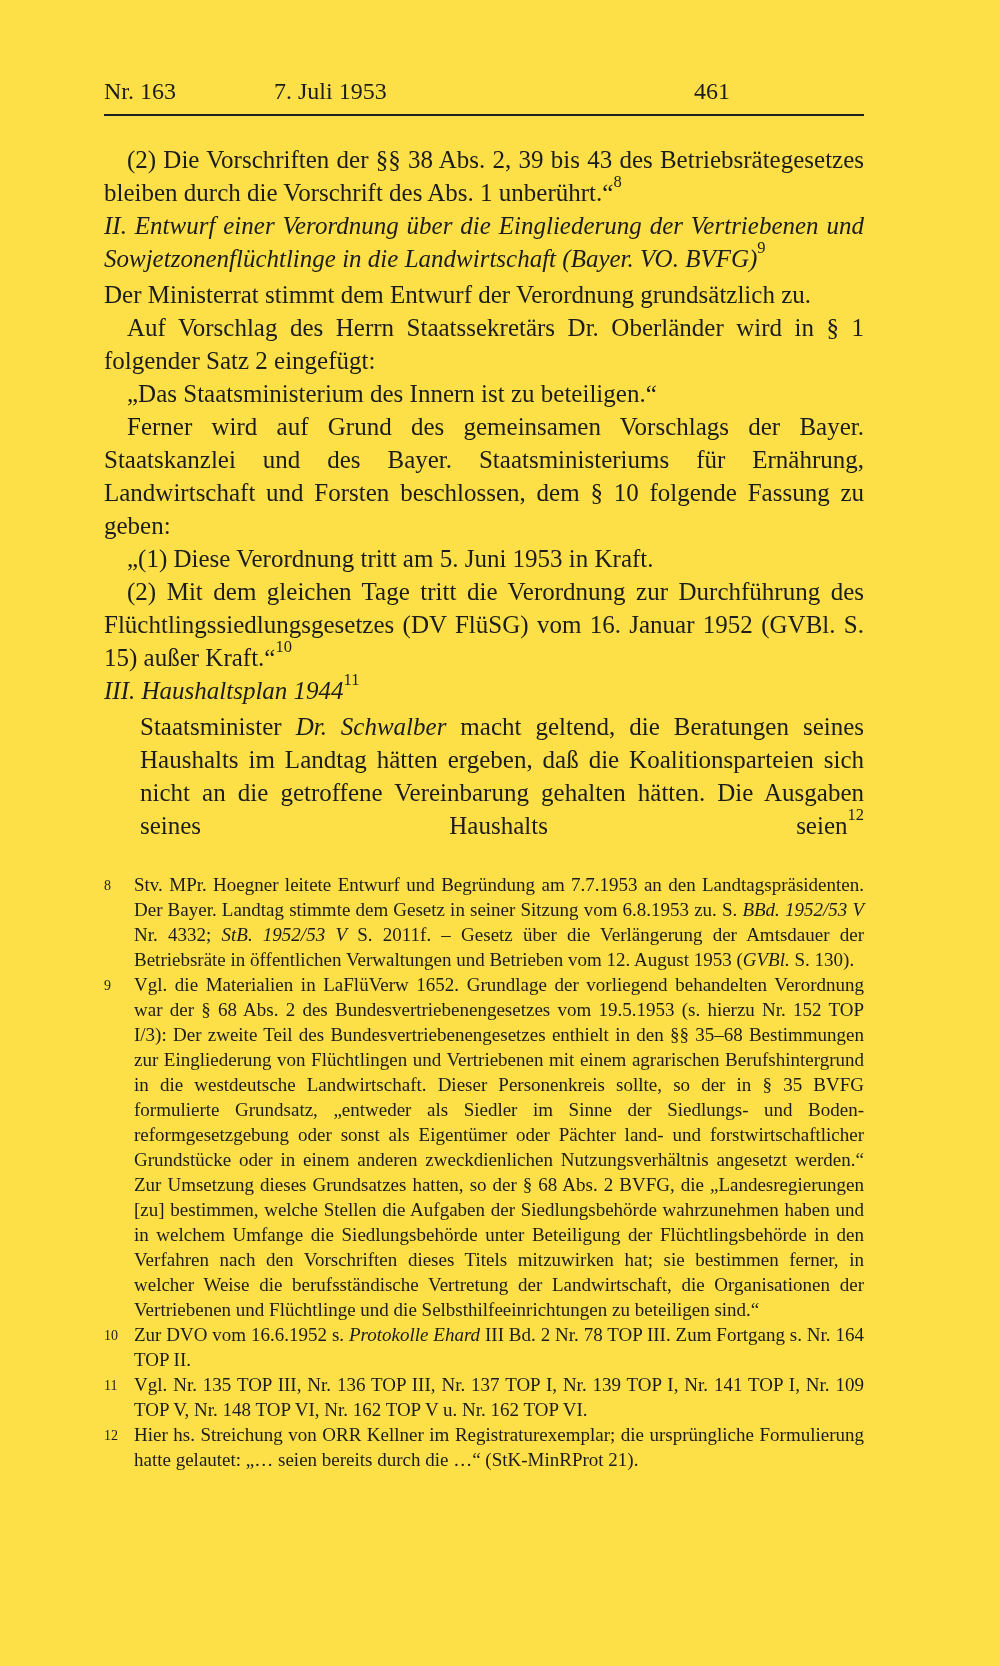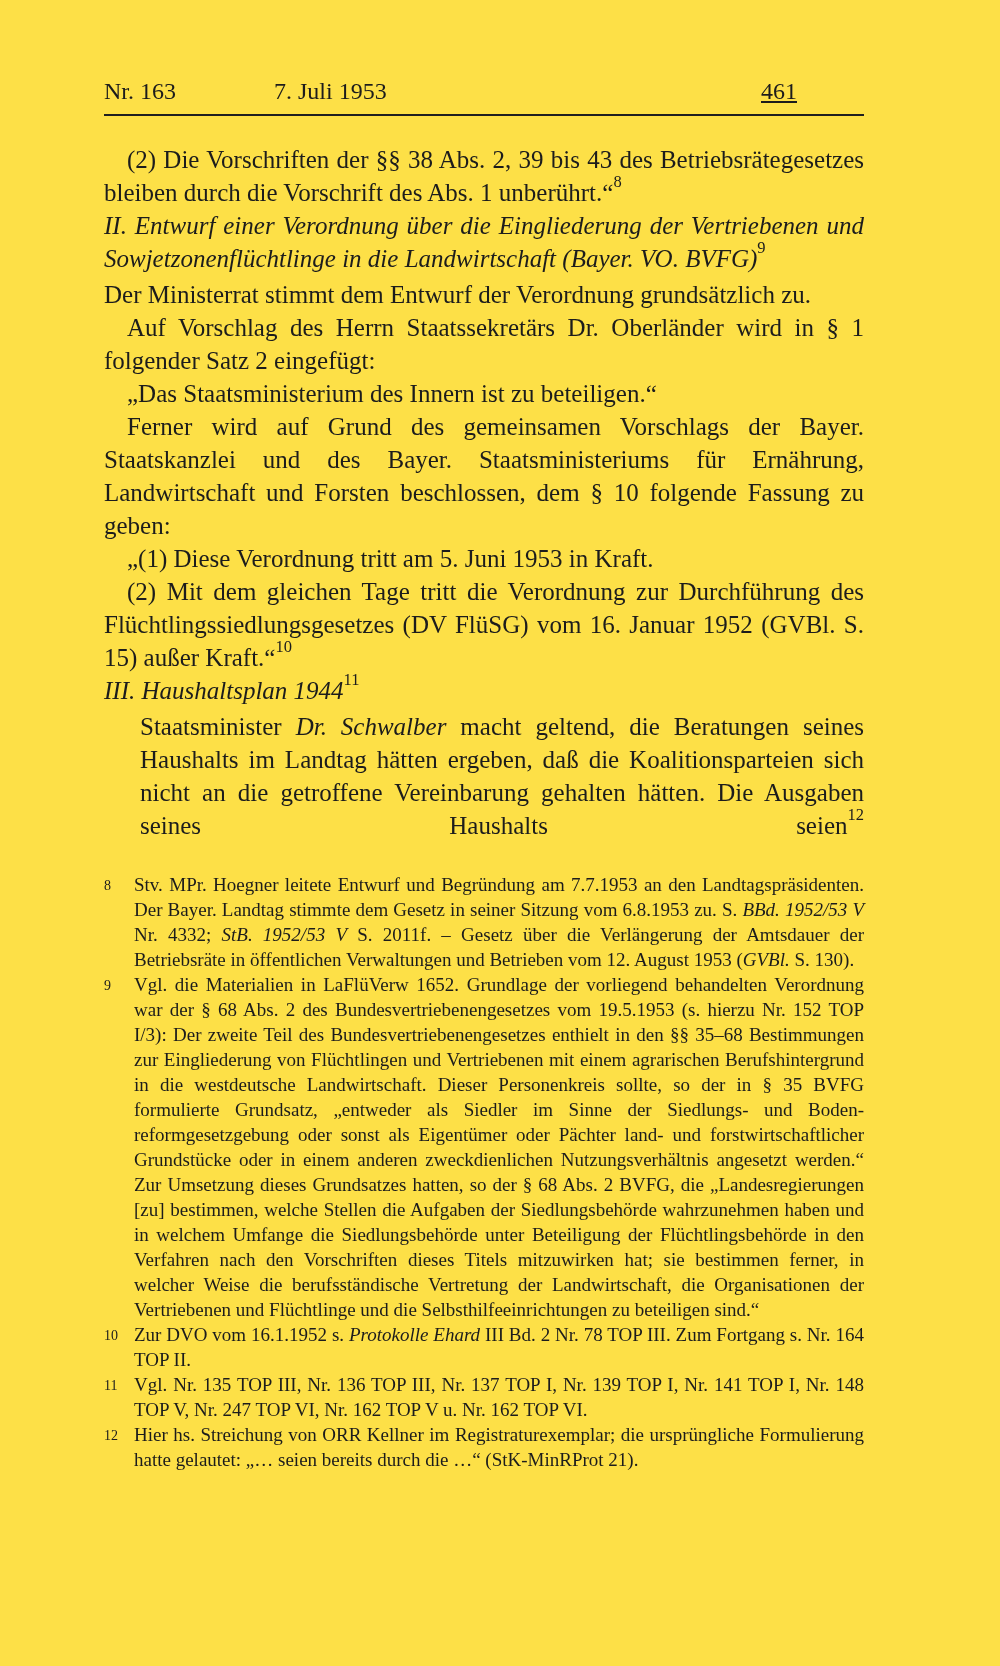--- a/index.html
+++ b/index.html
@@ -14,21 +14,21 @@
     box-sizing: border-box;
     padding: 78px 136px 0 104px;
   }
   .page-header {
     display: flex;
     align-items: baseline;
     font-size: 24px;
   }
   .h-left  { width: 170px; text-align: left; }
   .h-center{ flex: 1; text-align: left; }
-  .h-right { width: 170px; text-align: center; text-decoration: underline; }
+  .h-right { width: 170px; text-align: left; }
   .header-rule {
     height: 2px;
     background: #1f1f1f;
     margin-top: 9px;
     margin-bottom: 27px;
   }
   .body-text p {
     margin: 0;
     font-size: 25px;
     line-height: 33px;
@@ -94,24 +94,24 @@
       <div class="fn">
         <span class="fn-num">8</span>
         <div class="fn-text"><span>Stv. MPr. Hoegner leitete Entwurf und Begründung am 7.7.1953 an den Landtagspräsi­denten. Der Bayer. Landtag stimmte dem Gesetz in seiner Sitzung vom 6.8.1953 zu. S. </span><span class="it">BBd. 1952/53 V</span><span> Nr. 4332; </span><span class="it">StB. 1952/53 V</span><span> S. 2011f. – Gesetz über die Verlängerung der Amtsdauer der Betriebsräte in öffentlichen Verwaltungen und Betrieben vom 12. August 1953 (</span><span class="it">GVBl.</span><span> S. 130).</span></div>
       </div>
       <div class="fn">
         <span class="fn-num">9</span>
         <div class="fn-text"><span>Vgl. die Materialien in LaFlüVerw 1652. Grundlage der vorliegend behandelten Verord­nung war der § 68 Abs. 2 des Bundesvertriebenengesetzes vom 19.5.1953 (s. hierzu Nr. 152 TOP I/3): Der zweite Teil des Bundesvertriebenengesetzes enthielt in den §§ 35–68 Bestim­mungen zur Eingliederung von Flüchtlingen und Vertriebenen mit einem agrarischen Berufs­hintergrund in die westdeutsche Landwirtschaft. Dieser Personenkreis sollte, so der in § 35 BVFG formulierte Grundsatz, „entweder als Siedler im Sinne der Siedlungs- und Boden­reformgesetzgebung oder sonst als Eigentümer oder Pächter land- und forstwirtschaftlicher Grundstücke oder in einem anderen zweckdienlichen Nutzungsverhältnis angesetzt werden.“ Zur Umsetzung dieses Grundsatzes hatten, so der § 68 Abs. 2 BVFG, die „Landesregierungen [zu] bestimmen, welche Stellen die Aufgaben der Siedlungsbehörde wahrzunehmen haben und in welchem Umfange die Siedlungsbehörde unter Beteiligung der Flüchtlingsbehörde in den Verfahren nach den Vorschriften dieses Titels mitzuwirken hat; sie bestimmen ferner, in welcher Weise die berufsständische Vertretung der Landwirtschaft, die Organisationen der Vertriebenen und Flüchtlinge und die Selbsthilfeeinrichtungen zu beteiligen sind.“</span></div>
       </div>
       <div class="fn">
         <span class="fn-num">10</span>
-        <div class="fn-text"><span>Zur DVO vom 16.1.1952 s. </span><span class="it">Protokolle Ehard</span><span> III Bd. 2 Nr. 78 TOP III. Zum Fortgang s. Nr. 164 TOP II.</span></div>
+        <div class="fn-text"><span>Zur DVO vom 16.6.1952 s. </span><span class="it">Protokolle Ehard</span><span> III Bd. 2 Nr. 78 TOP III. Zum Fortgang s. Nr. 164 TOP II.</span></div>
       </div>
       <div class="fn">
         <span class="fn-num">11</span>
-        <div class="fn-text"><span>Vgl. Nr. 135 TOP III, Nr. 136 TOP III, Nr. 137 TOP I, Nr. 139 TOP I, Nr. 141 TOP I, Nr. 148 TOP V, Nr. 247 TOP VI, Nr. 162 TOP V u. Nr. 162 TOP VI.</span></div>
+        <div class="fn-text"><span>Vgl. Nr. 135 TOP III, Nr. 136 TOP III, Nr. 137 TOP I, Nr. 139 TOP I, Nr. 141 TOP I, Nr. 109 TOP V, Nr. 148 TOP VI, Nr. 162 TOP V u. Nr. 162 TOP VI.</span></div>
       </div>
       <div class="fn">
         <span class="fn-num">12</span>
         <div class="fn-text"><span>Hier hs. Streichung von ORR Kellner im Registraturexemplar; die ursprüngliche Formulie­rung hatte gelautet: „… seien bereits durch die …“ (StK-MinRProt 21).</span></div>
       </div>
     </section>
 </div>
 
 </body></html>

